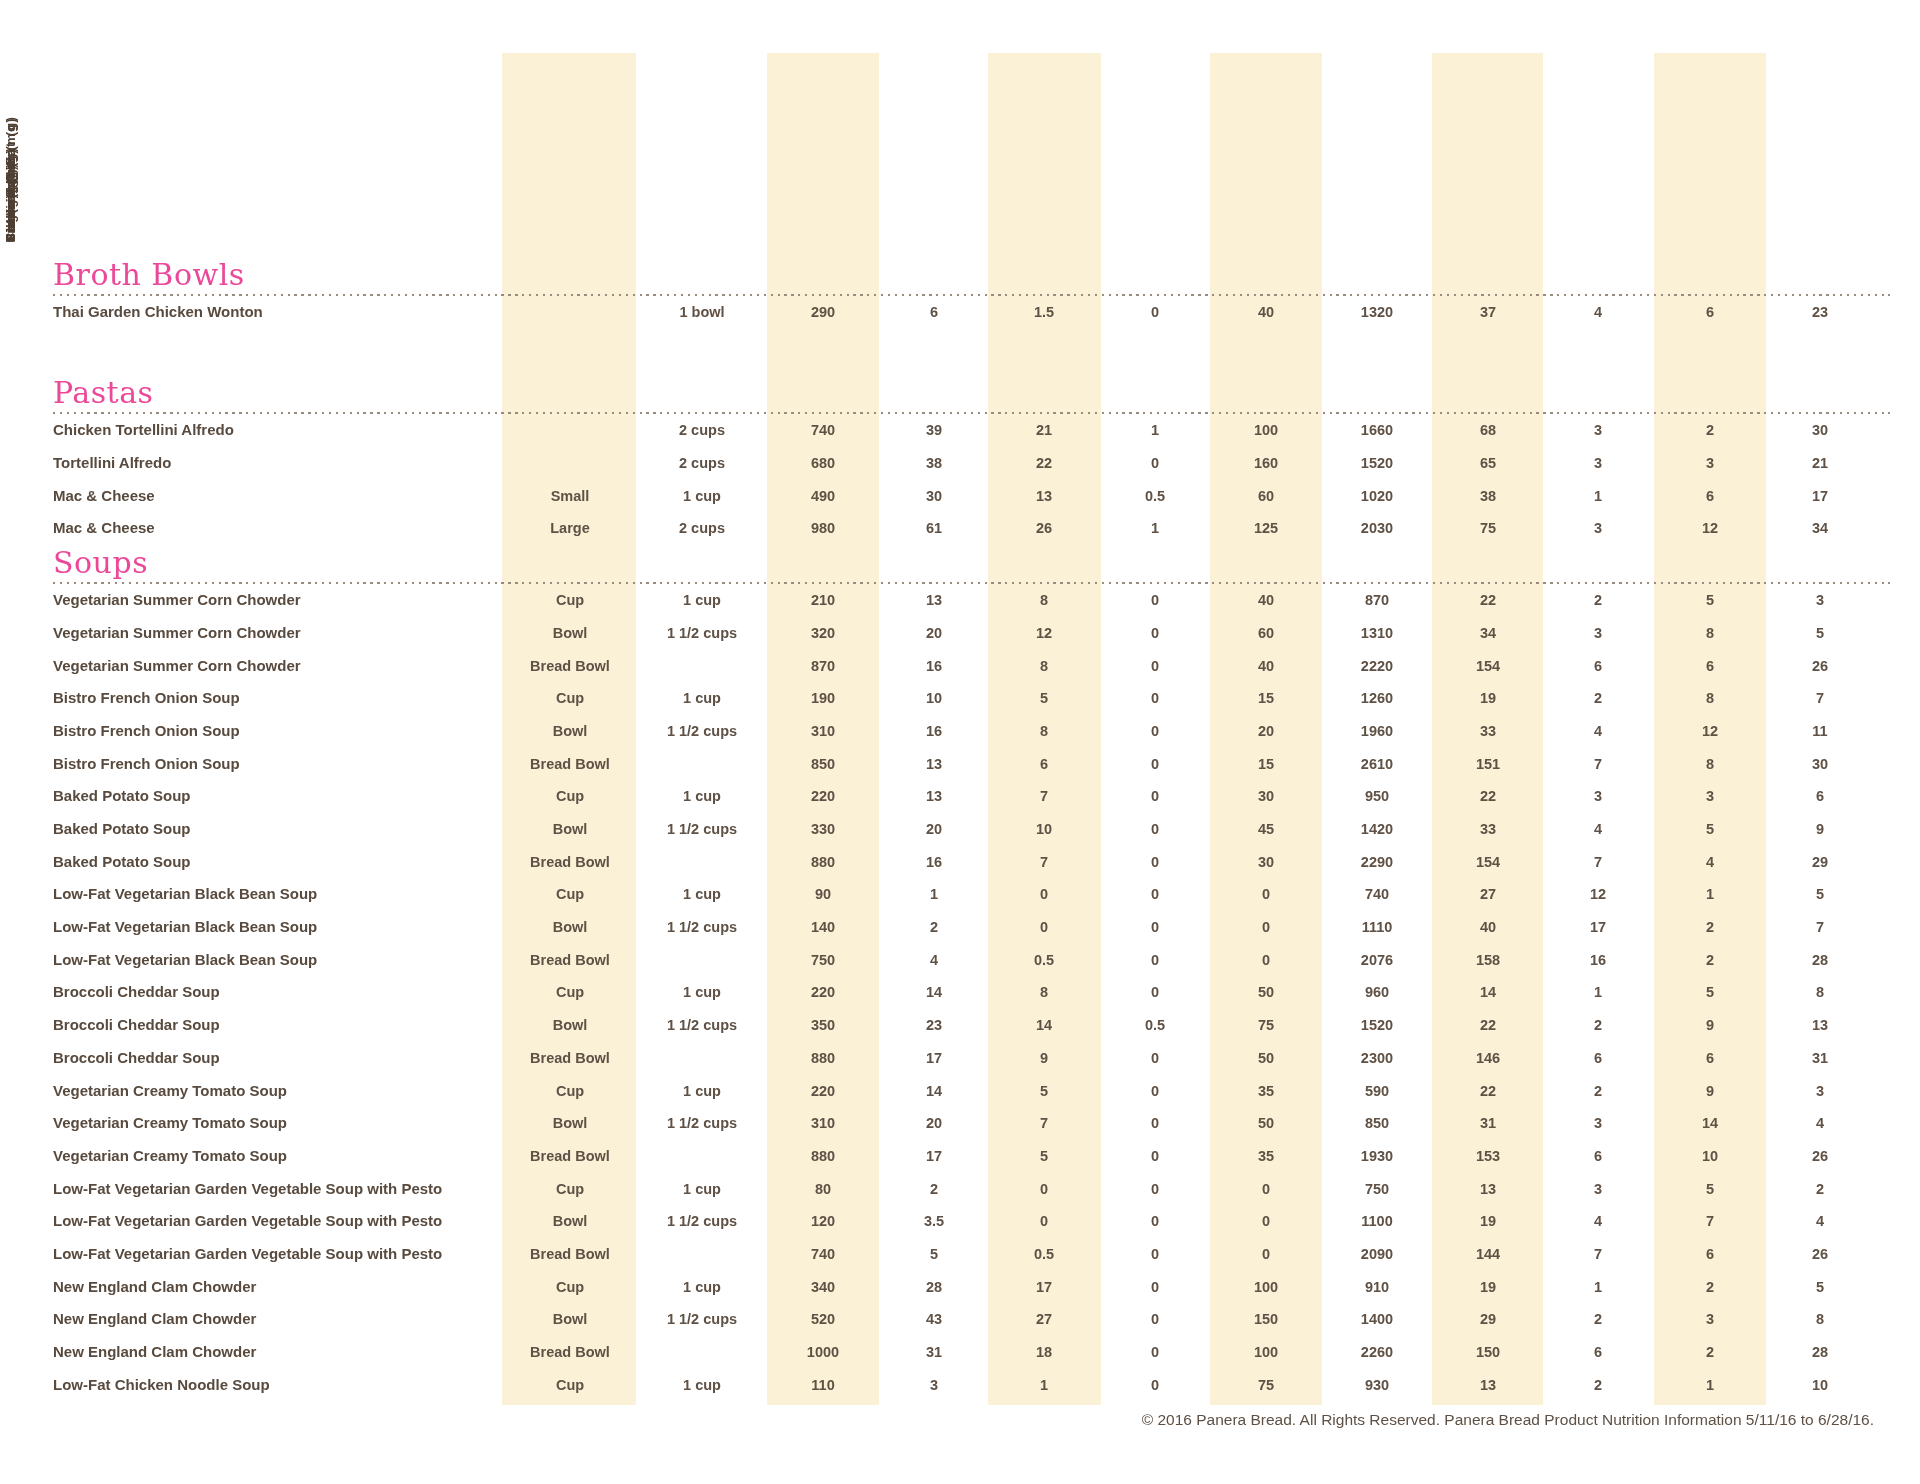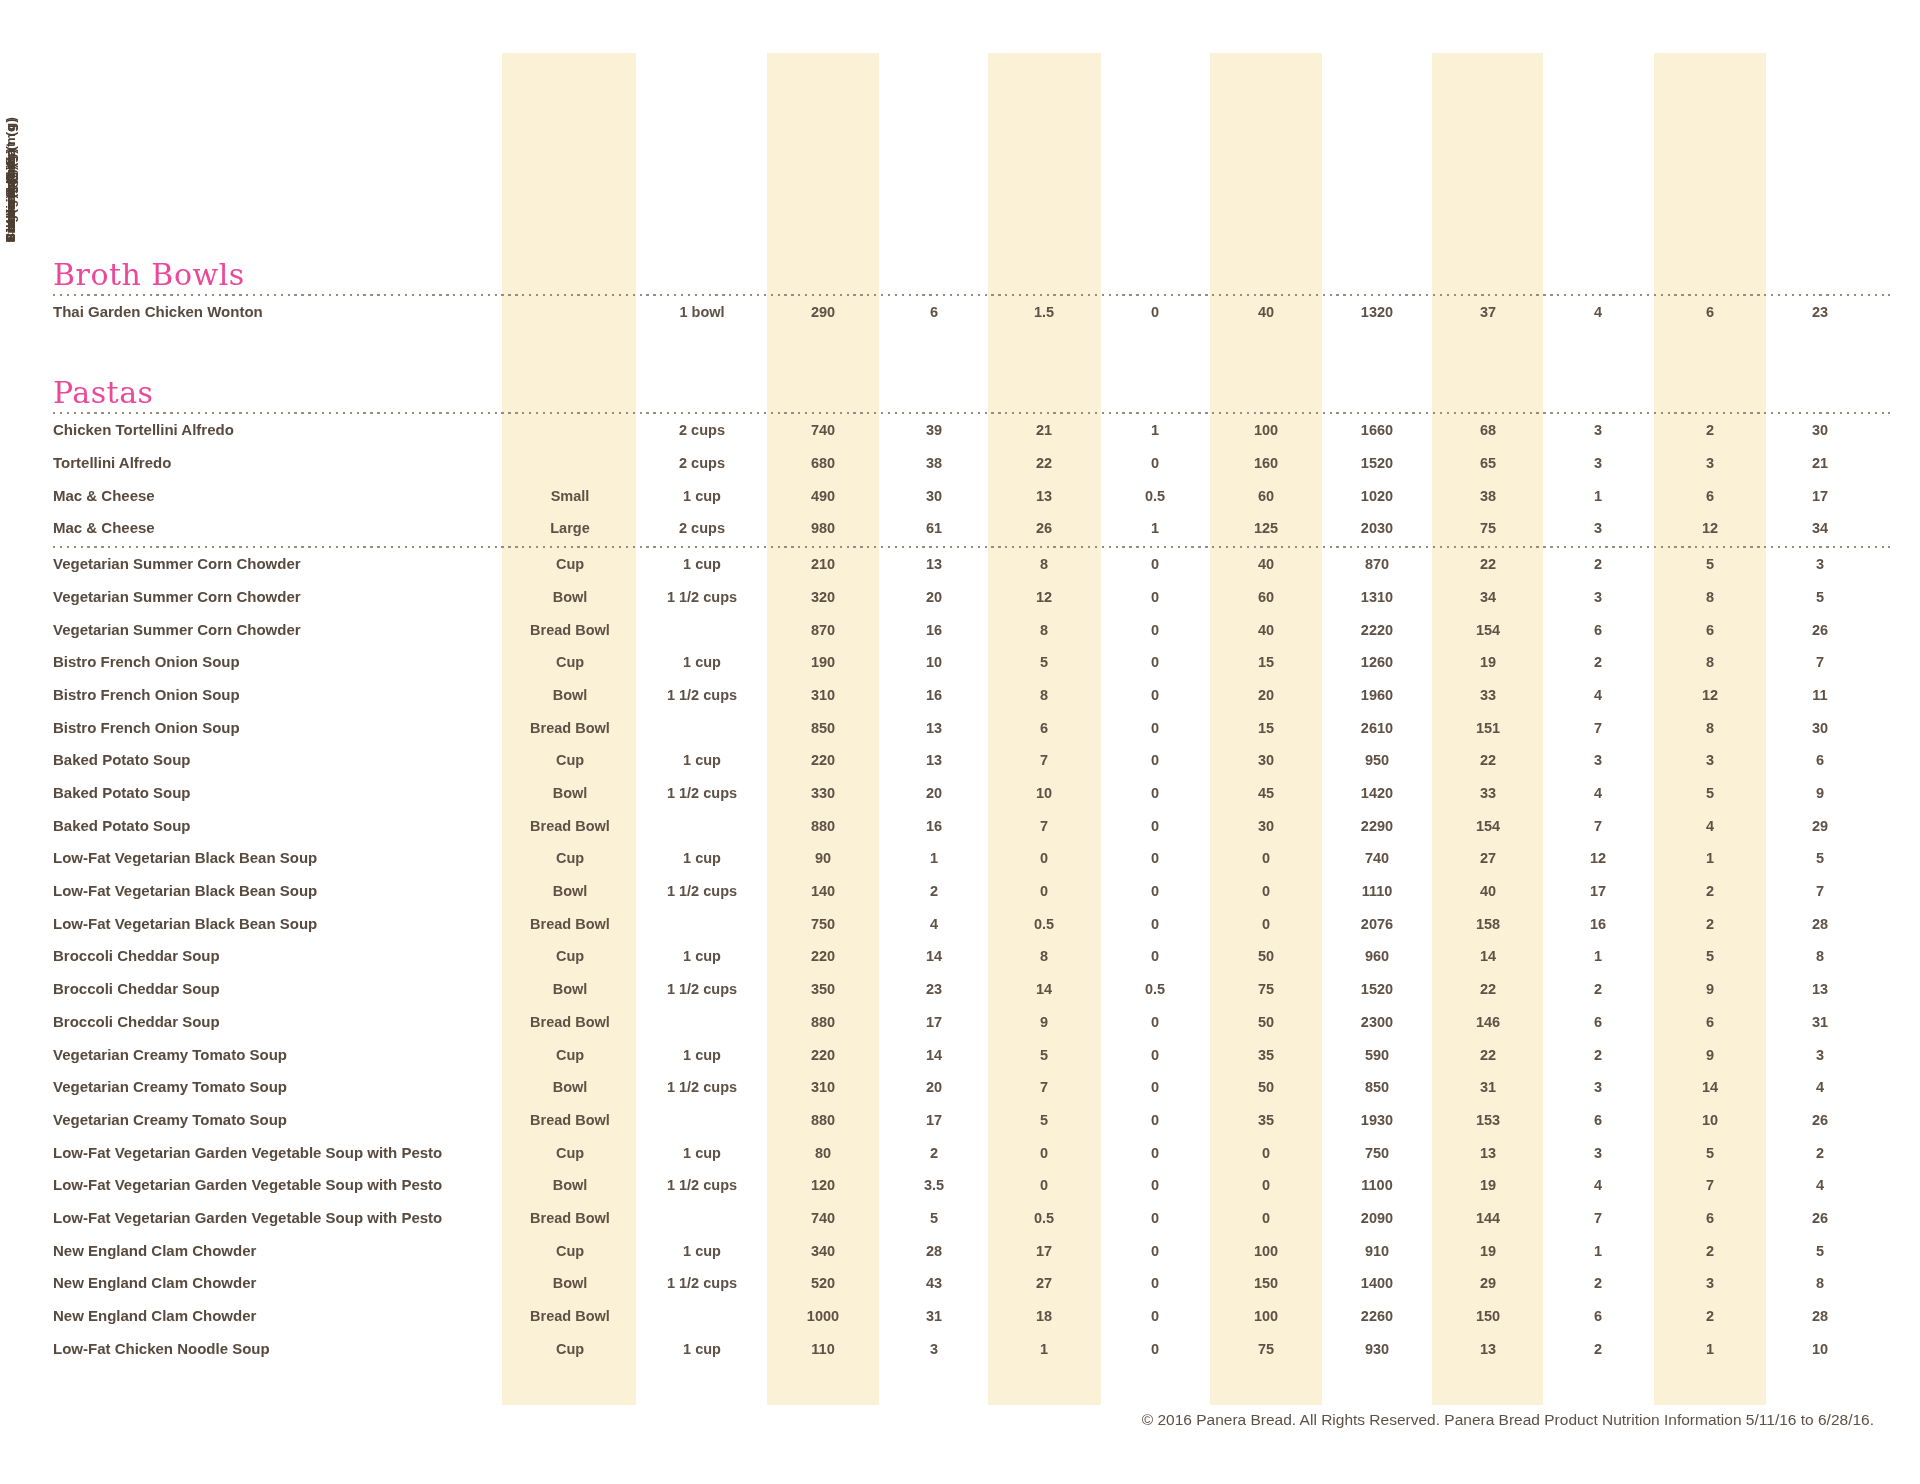--- a/index.html
+++ b/index.html
@@ -177,20 +177,21 @@
               <span class="cell cc6">125</span>
               <span class="cell cc7">2030</span>
               <span class="cell cc8">75</span>
               <span class="cell cc9">3</span>
               <span class="cell cc10">12</span>
               <span class="cell cc11">34</span>
             </div>
         </div>
       </div>
       <div class="section">
+        <div class="sec-title">Soups</div>
         <div class="dotted"></div>
         <div class="rows">
 
         <div class="row">
               <span class="item-name">Vegetarian Summer Corn Chowder</span>
               <span class="cell cc0">Cup</span>
               <span class="cell cc1">1 cup</span>
               <span class="cell cc2">210</span>
               <span class="cell cc3">13</span>
               <span class="cell cc4">8</span>

